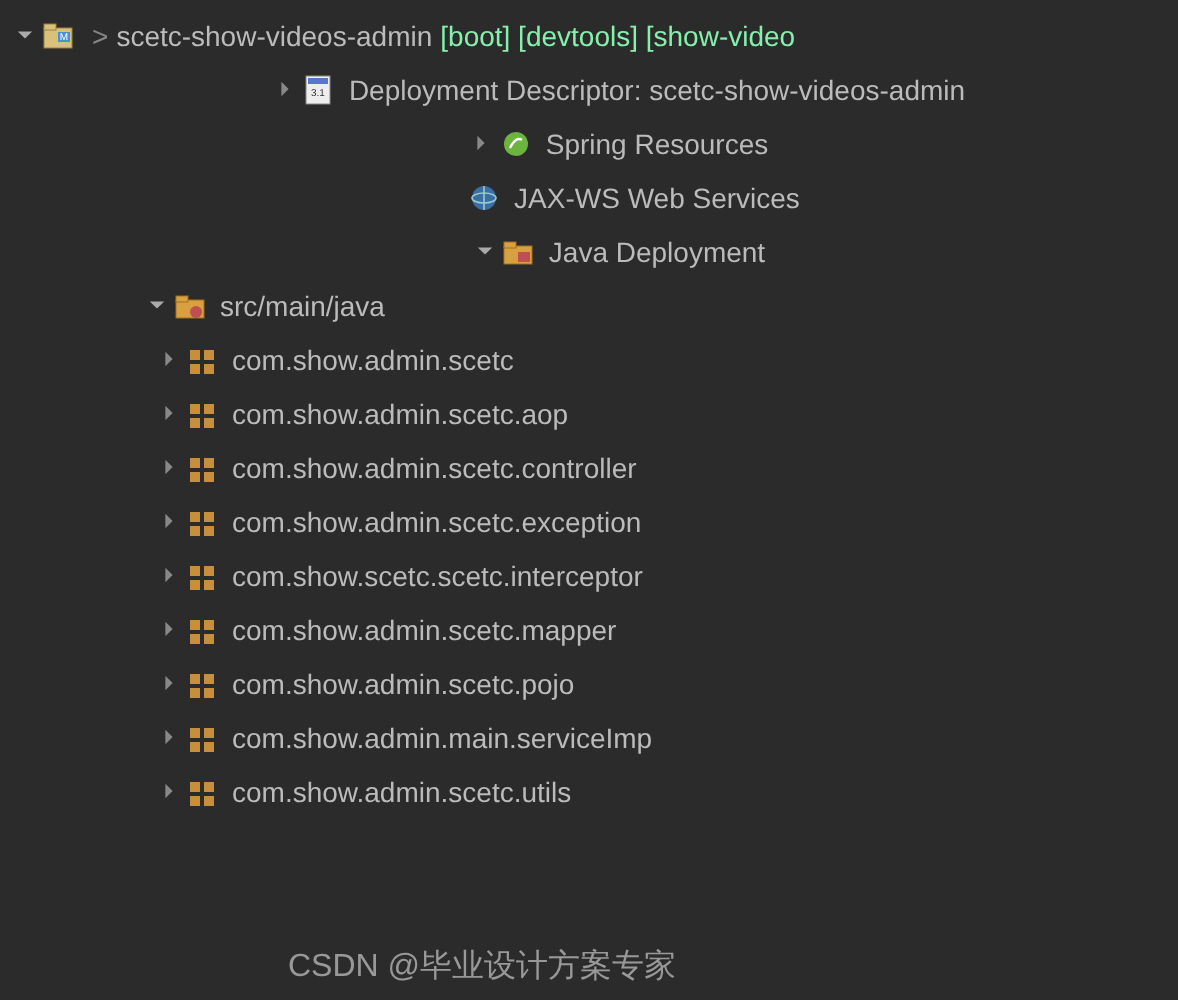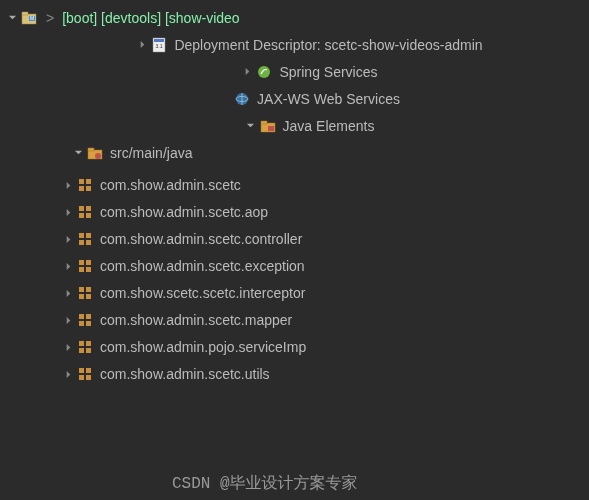--- a/index.html
+++ b/index.html
@@ -40,28 +40,28 @@
     margin-right: 6px;
     flex-shrink: 0;
   }
   .label { color: #bbbbbb; }
   .proj-name { color: #bbbbbb; }
   .decor { color: #86efac; margin-left: 4px; }
   .gt { color: #888; margin: 0 4px 0 2px; }
   .ind0 { padding-left: 4px; }
   .ind1 { padding-left: 28px; justify-content: center; }
   .ind2 { padding-left: 70px; }
-  .ind3 { padding-left: 60px; align-items: flex-end; }
+  .ind3 { padding-left: 76px; }
   .watermark {
     position: absolute;
     bottom: 6px;
-    left: 172px;
+    left: 144px;
     color: rgba(210,210,210,0.65);
     font-size: 16px;
-    font-family: Liberation Mono, monospace;
+    font-family: Liberation Sans, sans-serif;
     pointer-events: none;
   }
 </style>
 </head>
 <body>
 
 <div class="tree">
 
   <div class="row ind0">
     <span class="arrow">
@@ -71,20 +71,21 @@
     </span>
     <span class="icon">
       <svg width="16" height="16" viewBox="0 0 16 16">
         <rect x="1" y="4" width="14" height="10" fill="#d8c27a" stroke="#a08040" stroke-width="0.5"></rect>
         <rect x="1" y="2" width="6" height="3" fill="#d8c27a" stroke="#a08040" stroke-width="0.5"></rect>
         <rect x="8" y="6" width="6" height="5" fill="#4a90d9"></rect>
         <text x="11" y="10" font-size="5" fill="white" text-anchor="middle">M</text>
       </svg>
     </span>
     <span class="gt">&gt;</span>
+    <span class="proj-name">scetc-show-videos-admin</span>
     <span class="decor">[boot] [devtools] [show-video</span>
   </div>
 
   <div class="row ind1">
     <span class="arrow">
       <svg width="9" height="9" viewBox="0 0 10 10">
           <path d="M3 1 L7 5 L3 9 Z" fill="#888"></path>
         </svg>
     </span>
     <span class="icon">
@@ -102,21 +103,21 @@
       <svg width="9" height="9" viewBox="0 0 10 10">
           <path d="M3 1 L7 5 L3 9 Z" fill="#888"></path>
         </svg>
     </span>
     <span class="icon">
       <svg width="16" height="16" viewBox="0 0 16 16">
         <circle cx="8" cy="8" r="6" fill="#6db33f"></circle>
         <path d="M5 10 Q8 4 11 6" stroke="white" stroke-width="1.2" fill="none"></path>
       </svg>
     </span>
-    <span class="label">Spring Services</span>
+    <span class="label">Spring Resources</span>
   </div>
 
   <div class="row ind1">
     <span class="arrow"></span>
     <span class="icon">
       <svg width="16" height="16" viewBox="0 0 16 16">
         <circle cx="8" cy="8" r="6" fill="#3a6ea5"></circle>
         <ellipse cx="8" cy="8" rx="6" ry="2.5" fill="none" stroke="#9cc" stroke-width="0.8"></ellipse>
         <line x1="8" y1="2" x2="8" y2="14" stroke="#9cc" stroke-width="0.8"></line>
       </svg>
@@ -130,21 +131,21 @@
           <path d="M1 3 L5 7 L9 3 Z" fill="#aaaaaa"></path>
         </svg>
     </span>
     <span class="icon">
       <svg width="16" height="16" viewBox="0 0 16 16">
         <rect x="1" y="5" width="14" height="9" fill="#d8a040" stroke="#a07020" stroke-width="0.5"></rect>
         <rect x="1" y="3" width="6" height="3" fill="#d8a040" stroke="#a07020" stroke-width="0.5"></rect>
         <rect x="8" y="8" width="6" height="5" fill="#c05050"></rect>
       </svg>
     </span>
-    <span class="label">Java Elements</span>
+    <span class="label">Java Deployment</span>
   </div>
 
   <div class="row ind2">
     <span class="arrow">
       <svg width="9" height="9" viewBox="0 0 10 10">
           <path d="M1 3 L5 7 L9 3 Z" fill="#aaaaaa"></path>
         </svg>
     </span>
     <span class="icon">
       <svg width="16" height="16" viewBox="0 0 16 16">
@@ -259,21 +260,37 @@
         </svg>
       </span>
     <span class="icon">
         <svg width="16" height="16" viewBox="0 0 16 16">
           <rect x="2" y="3" width="5" height="5" fill="#c78f3c"></rect>
           <rect x="9" y="3" width="5" height="5" fill="#c78f3c"></rect>
           <rect x="2" y="10" width="5" height="5" fill="#c78f3c"></rect>
           <rect x="9" y="10" width="5" height="5" fill="#c78f3c"></rect>
         </svg>
       </span>
-    <span class="label">com.show.admin.pojo.serviceImp</span>
+    <span class="label">com.show.admin.scetc.pojo</span>
+  </div>
+  <div class="row ind3">
+    <span class="arrow">
+        <svg width="9" height="9" viewBox="0 0 10 10">
+          <path d="M3 1 L7 5 L3 9 Z" fill="#888"></path>
+        </svg>
+      </span>
+    <span class="icon">
+        <svg width="16" height="16" viewBox="0 0 16 16">
+          <rect x="2" y="3" width="5" height="5" fill="#c78f3c"></rect>
+          <rect x="9" y="3" width="5" height="5" fill="#c78f3c"></rect>
+          <rect x="2" y="10" width="5" height="5" fill="#c78f3c"></rect>
+          <rect x="9" y="10" width="5" height="5" fill="#c78f3c"></rect>
+        </svg>
+      </span>
+    <span class="label">com.show.admin.main.serviceImp</span>
   </div>
   <div class="row ind3">
     <span class="arrow">
         <svg width="9" height="9" viewBox="0 0 10 10">
           <path d="M3 1 L7 5 L3 9 Z" fill="#888"></path>
         </svg>
       </span>
     <span class="icon">
         <svg width="16" height="16" viewBox="0 0 16 16">
           <rect x="2" y="3" width="5" height="5" fill="#c78f3c"></rect>

